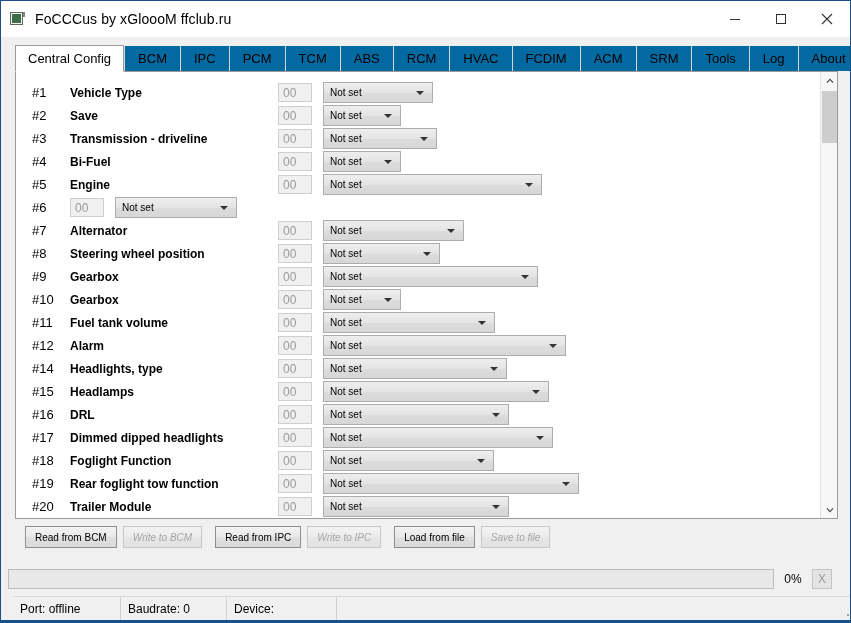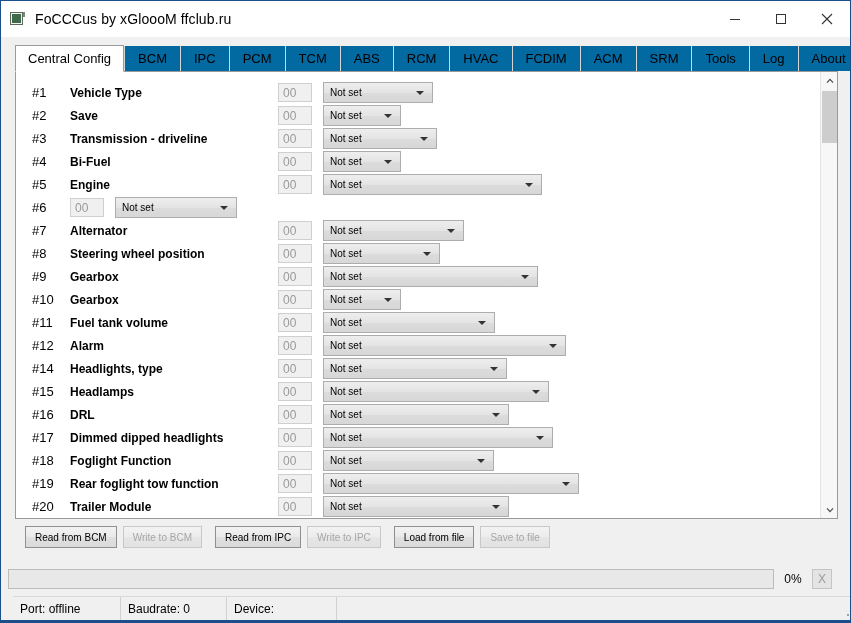--- a/index.html
+++ b/index.html
@@ -222,20 +222,21 @@
     background: linear-gradient(to bottom, #f2f2f2 0%, #e9e9e9 50%, #e0e0e0 51%, #dadada 100%);
     border: 1px solid #8f8f8f;
     color: #000000;
     white-space: nowrap;
     cursor: default;
   }
   .btn.disabled {
     color: #a6a6a6;
     border-color: #c8c8c8;
     background: linear-gradient(to bottom, #f3f3f3 0%, #ececec 50%, #e6e6e6 51%, #e2e2e2 100%);
+    font-style: italic;
   }
   .btn-gap { width: 6px; }
   .btn-sep { width: 13px; }
   
   #progress-area {
     position: absolute;
     left: 7px; top: 563px;
     width: 836px; height: 29px;
     display: flex;
     align-items: center;

